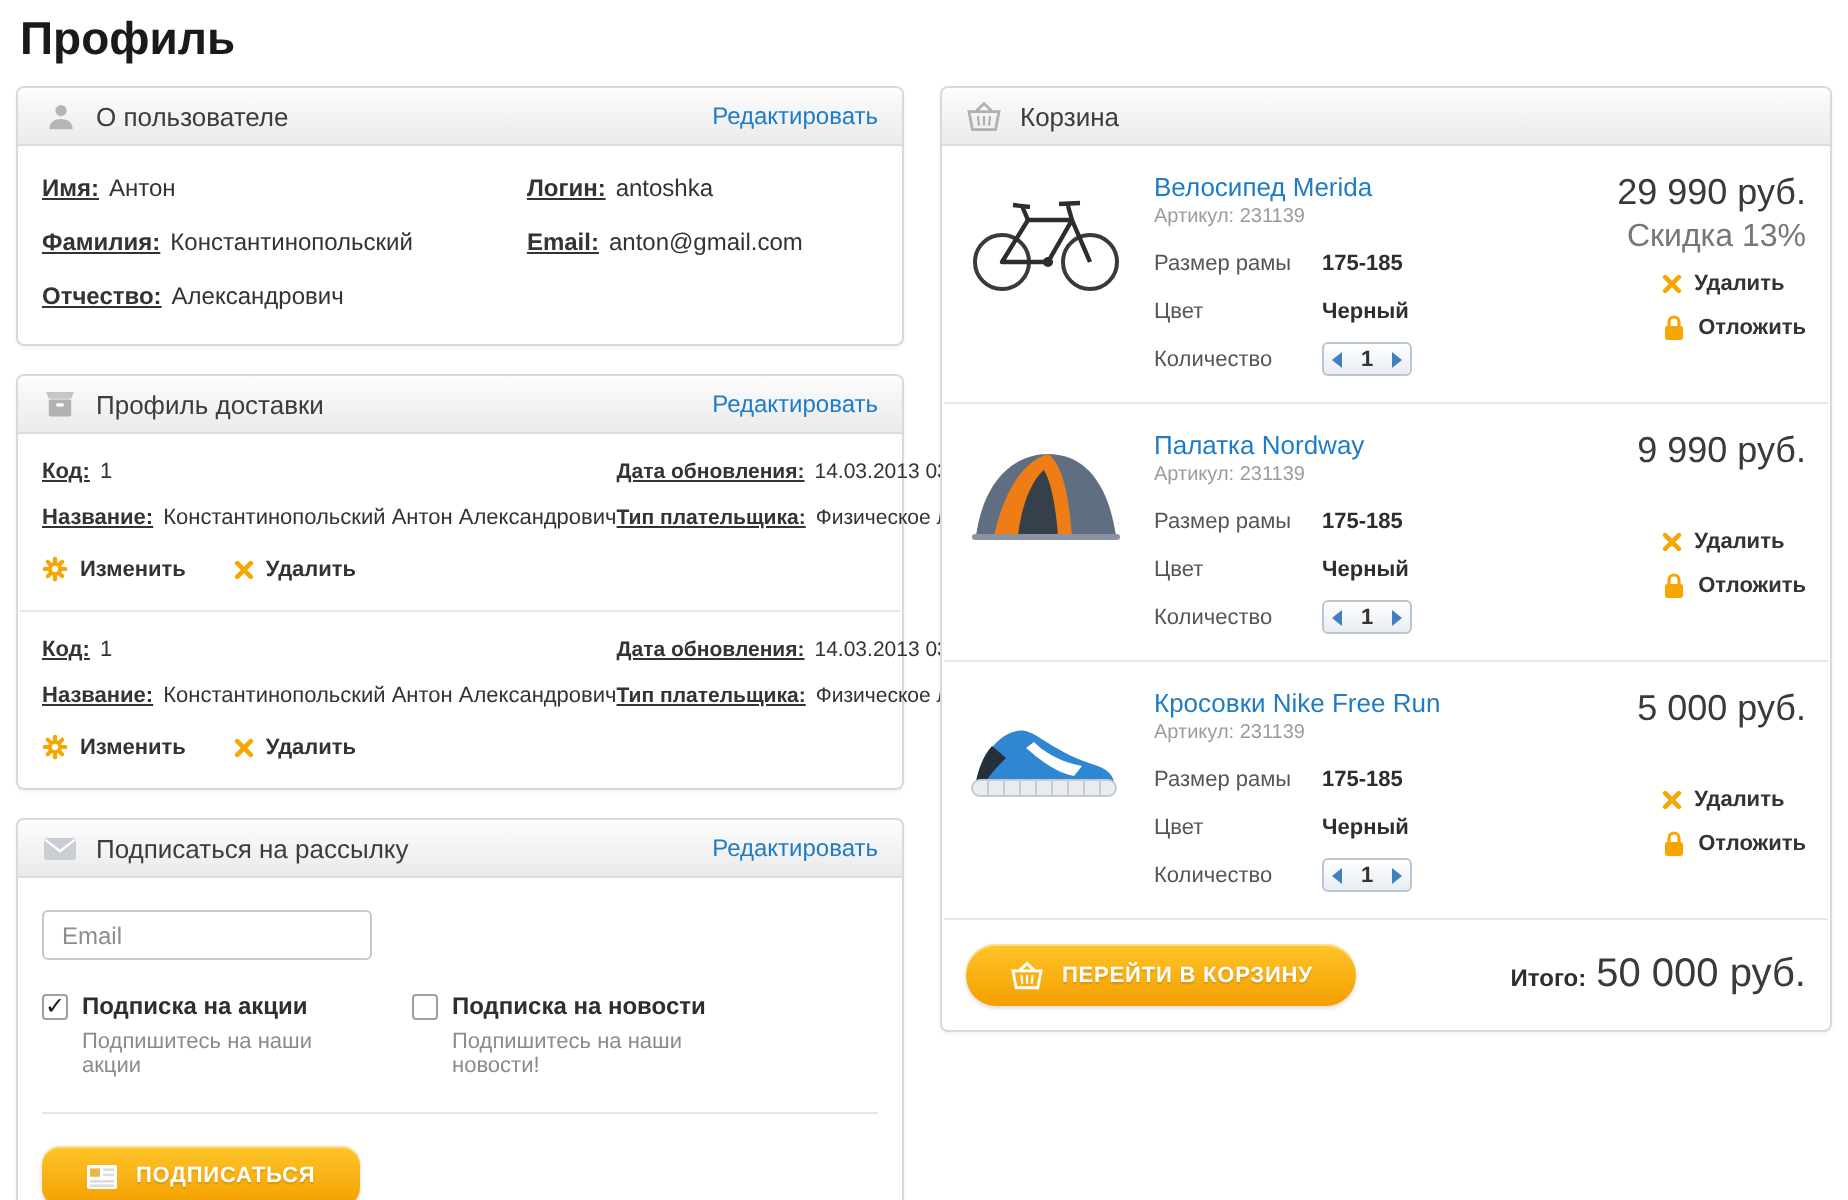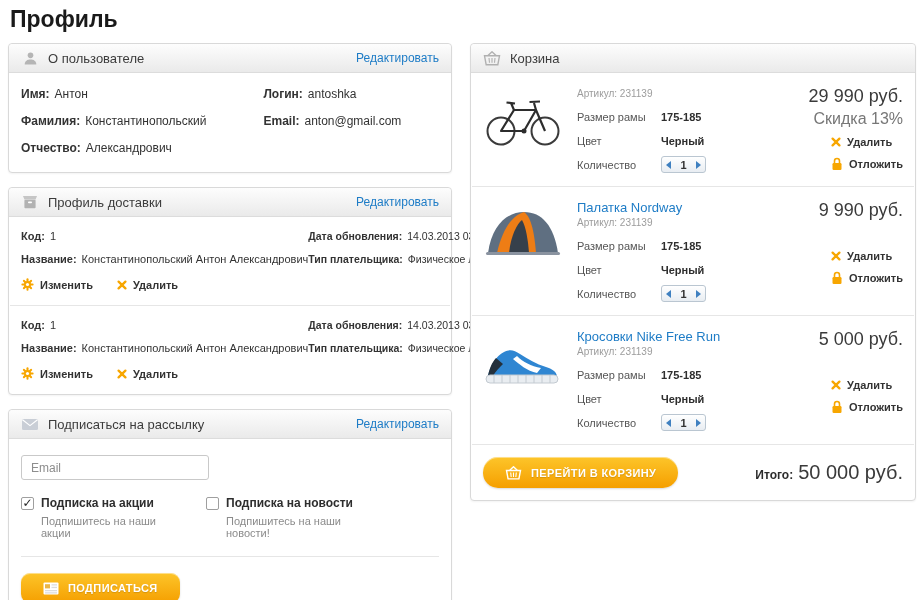--- a/index.html
+++ b/index.html
@@ -17,37 +17,37 @@
     border-radius:4px 4px 0 0; }
   .panel-title { font-size:13px; color:#3c3c3c; }
   .edit-link { margin-left:auto; font-size:12px; color:#1e7cc6; cursor:pointer; text-decoration:none; }
   .hicon { display:inline-flex; width:18px; justify-content:center; }
 
   
   .user-body { display:flex; padding:14px 12px 4px; }
   .fields-col { flex:1 1 58%; }
   .fields-col.narrow { flex:1 1 42%; }
   .kv { font-size:12px; margin-bottom:13px; white-space:nowrap; }
-  .kv b { color:#333; margin-right:5px; }
+  .kv b { color:#333; margin-right:5px;text-decoration:underline; }
 
   
   .d-block { padding:13px 12px 6px; }
   .d-grid { display:flex; }
   .d-left { flex:0 0 57%; }
   .d-right { flex:1; }
   .d-right .kv { font-size:10.5px; margin-bottom:11px; }
   .d-left .kv { font-size:11px; margin-bottom:11px; }
   .actions-row { display:flex; gap:24px; margin:2px 0 8px; }
   .action { display:inline-flex; align-items:center; gap:6px; font-size:11px; font-weight:bold;
     color:#333; cursor:pointer; }
   .hr { border-top:1px solid #e6e6e6; margin:0 1px; }
 
   
   .sub-body { padding:16px 12px 14px; }
-  .email-input { width:188px; height:25px; border:1px solid #c9c9c9; border-radius:3px;
+  .email-input { width:165px; height:25px; border:1px solid #c9c9c9; border-radius:3px;
     padding:0 9px; font-size:12px; color:#555; font-family:inherit; }
   .email-input::placeholder { color:#8d8d8d; }
   .opts { display:flex; margin-top:16px; }
   .opt { flex:0 0 155px; }
   .opt + .opt { margin-left:30px; }
   .opt-head { display:flex; align-items:center; gap:7px; cursor:pointer; }
   .checkbox { width:13px; height:13px; background:#fff; border:1px solid #9f9f9f; border-radius:2px;
     display:inline-flex; align-items:center; justify-content:center; flex:0 0 13px; }
   .checkbox.checked::after { content:"✓"; font-size:12px; font-weight:bold; color:#1c1c1c; line-height:1; }
   .opt-label { font-size:12px; font-weight:bold; color:#2e2e2e; }
@@ -280,20 +280,21 @@
                 <circle cx="61" cy="41" r="13.5"></circle>
             </g>
             <g fill="none" stroke="#2d2d2d" stroke-width="2.2" stroke-linejoin="round">
               <path d="M17,41 L30,20 L52,20 L40,41 Z M40,41 L17,41 M52,20 L61,41"></path>
               <path d="M30,20 L27,13 M22.5,12.5 L31,13.5 M52,20 L50,13 M45.5,12 L56,11.5"></path>
             </g>
             <circle cx="40" cy="41" r="2.5" fill="#2d2d2d"></circle>
           </svg>
         </div>
         <div class="item-details">
+          <div class="item-name">Велосипед Merida</div>
           <div class="item-sku">Артикул: 231139</div>
           <div class="spec-row">
               <span class="spec-label">Размер рамы</span>
               <span class="spec-value">175-185</span>
             </div>
           <div class="spec-row">
               <span class="spec-label">Цвет</span>
               <span class="spec-value">Черный</span>
             </div>
           <div class="spec-row">

